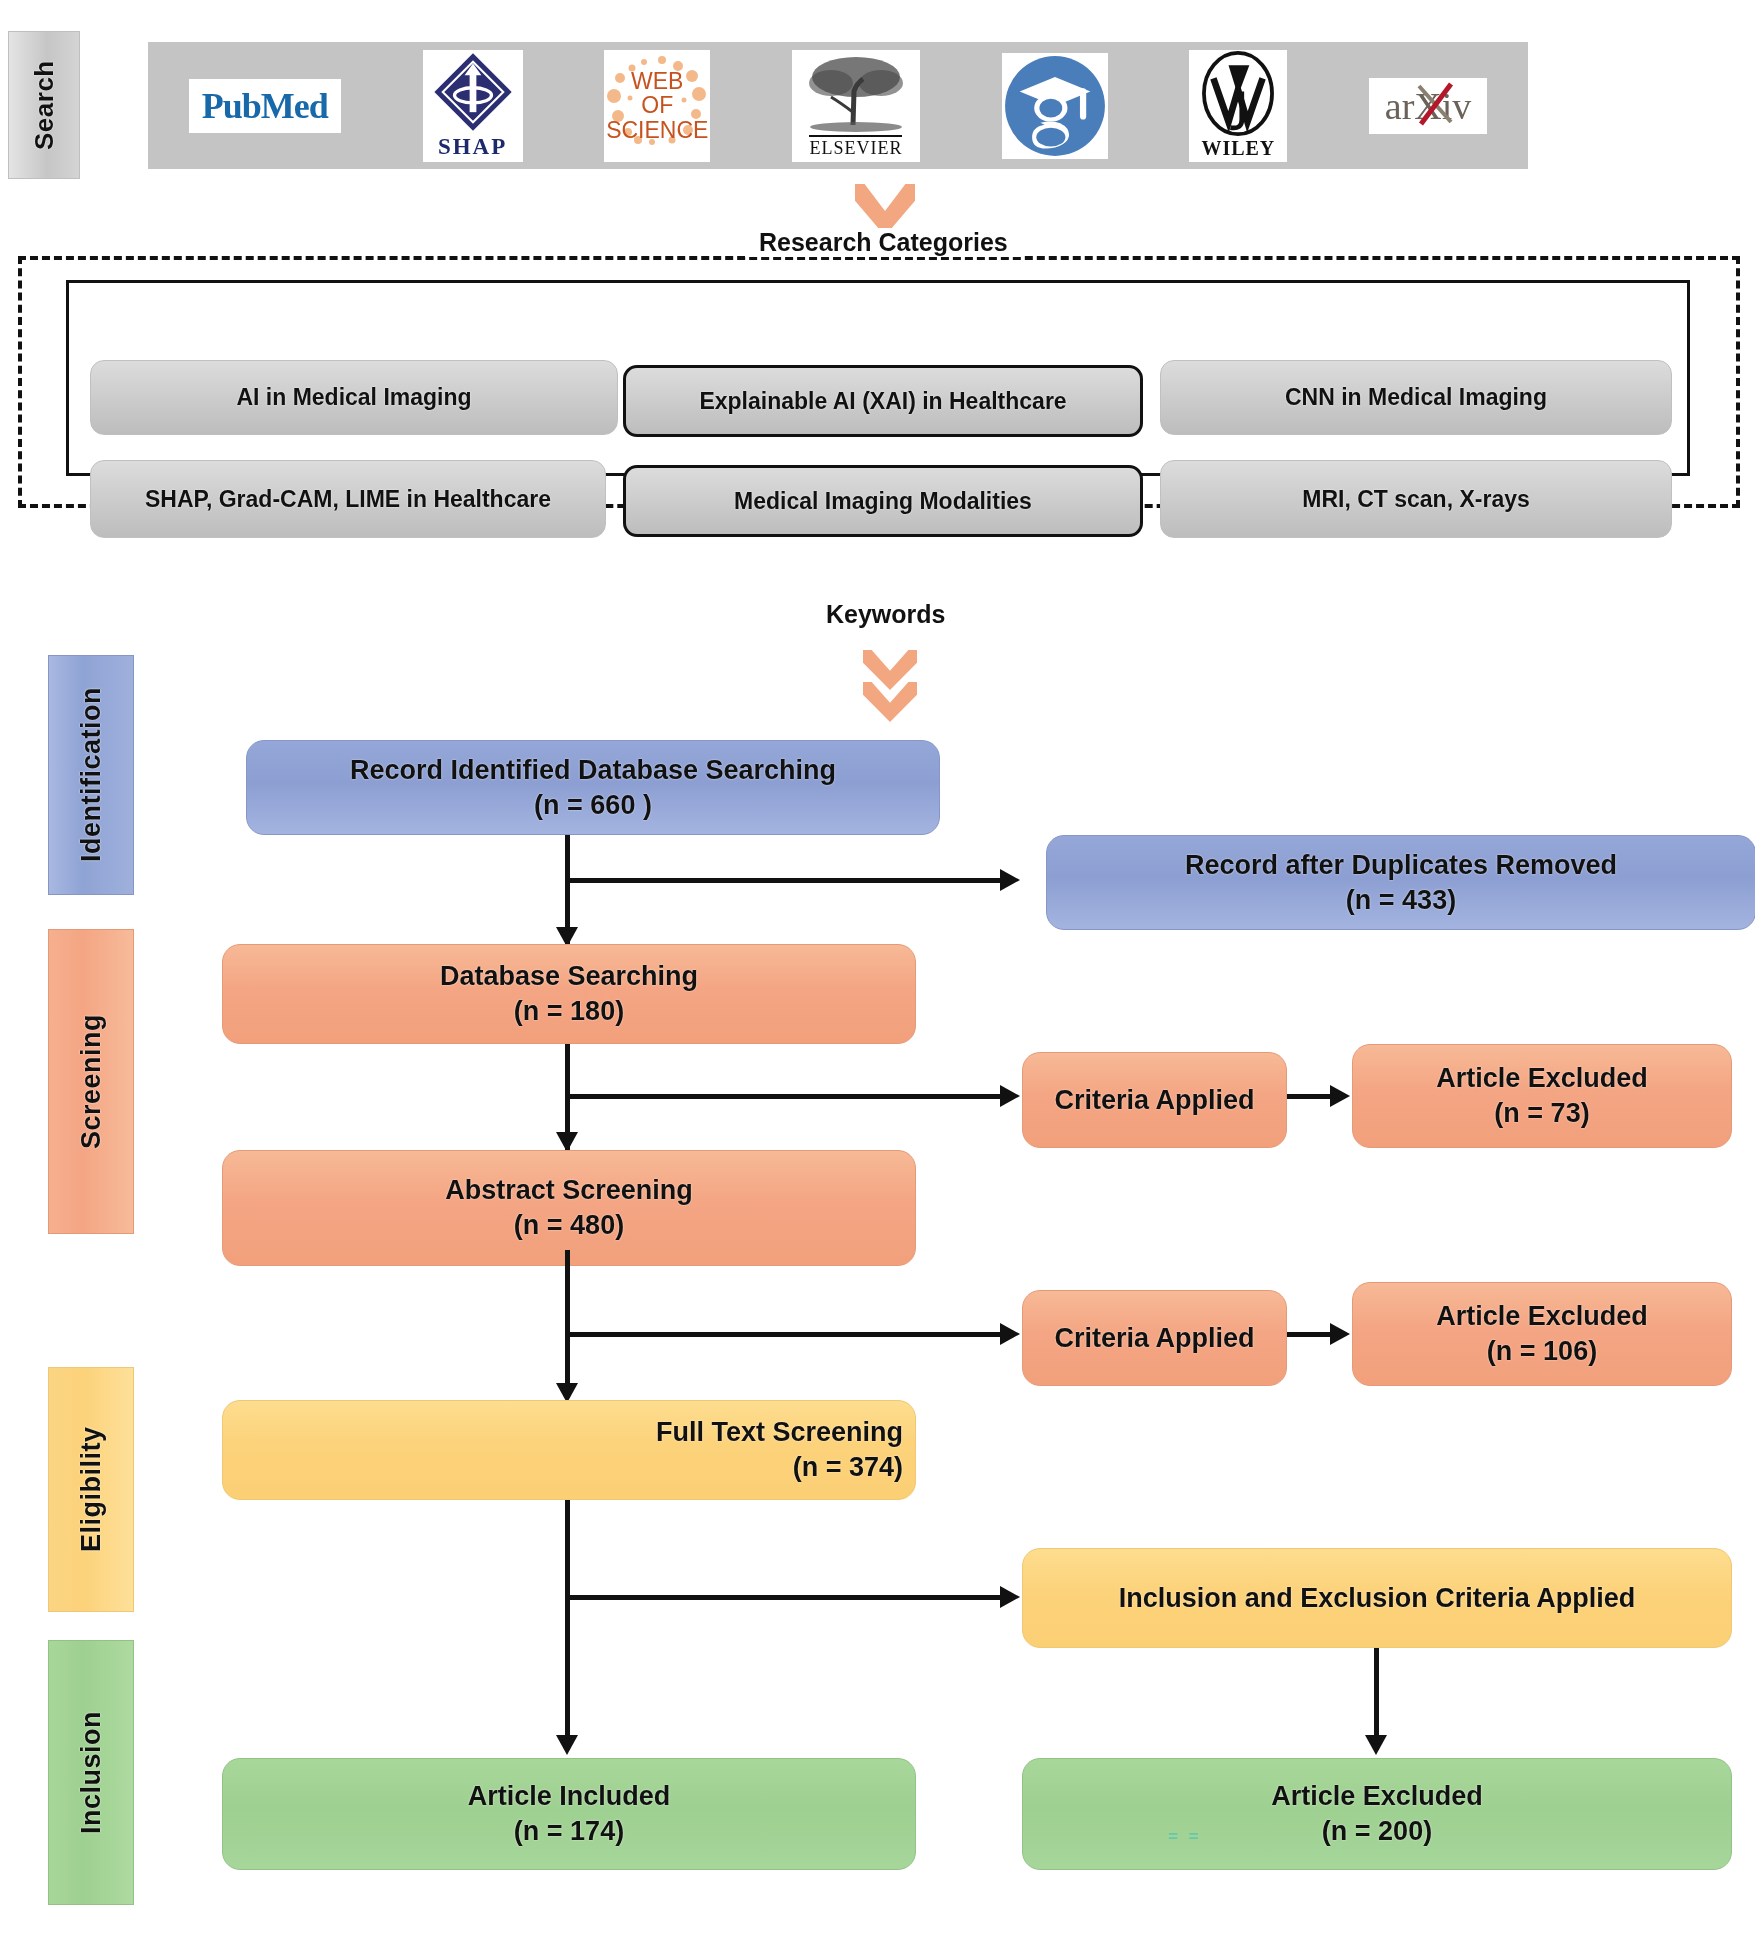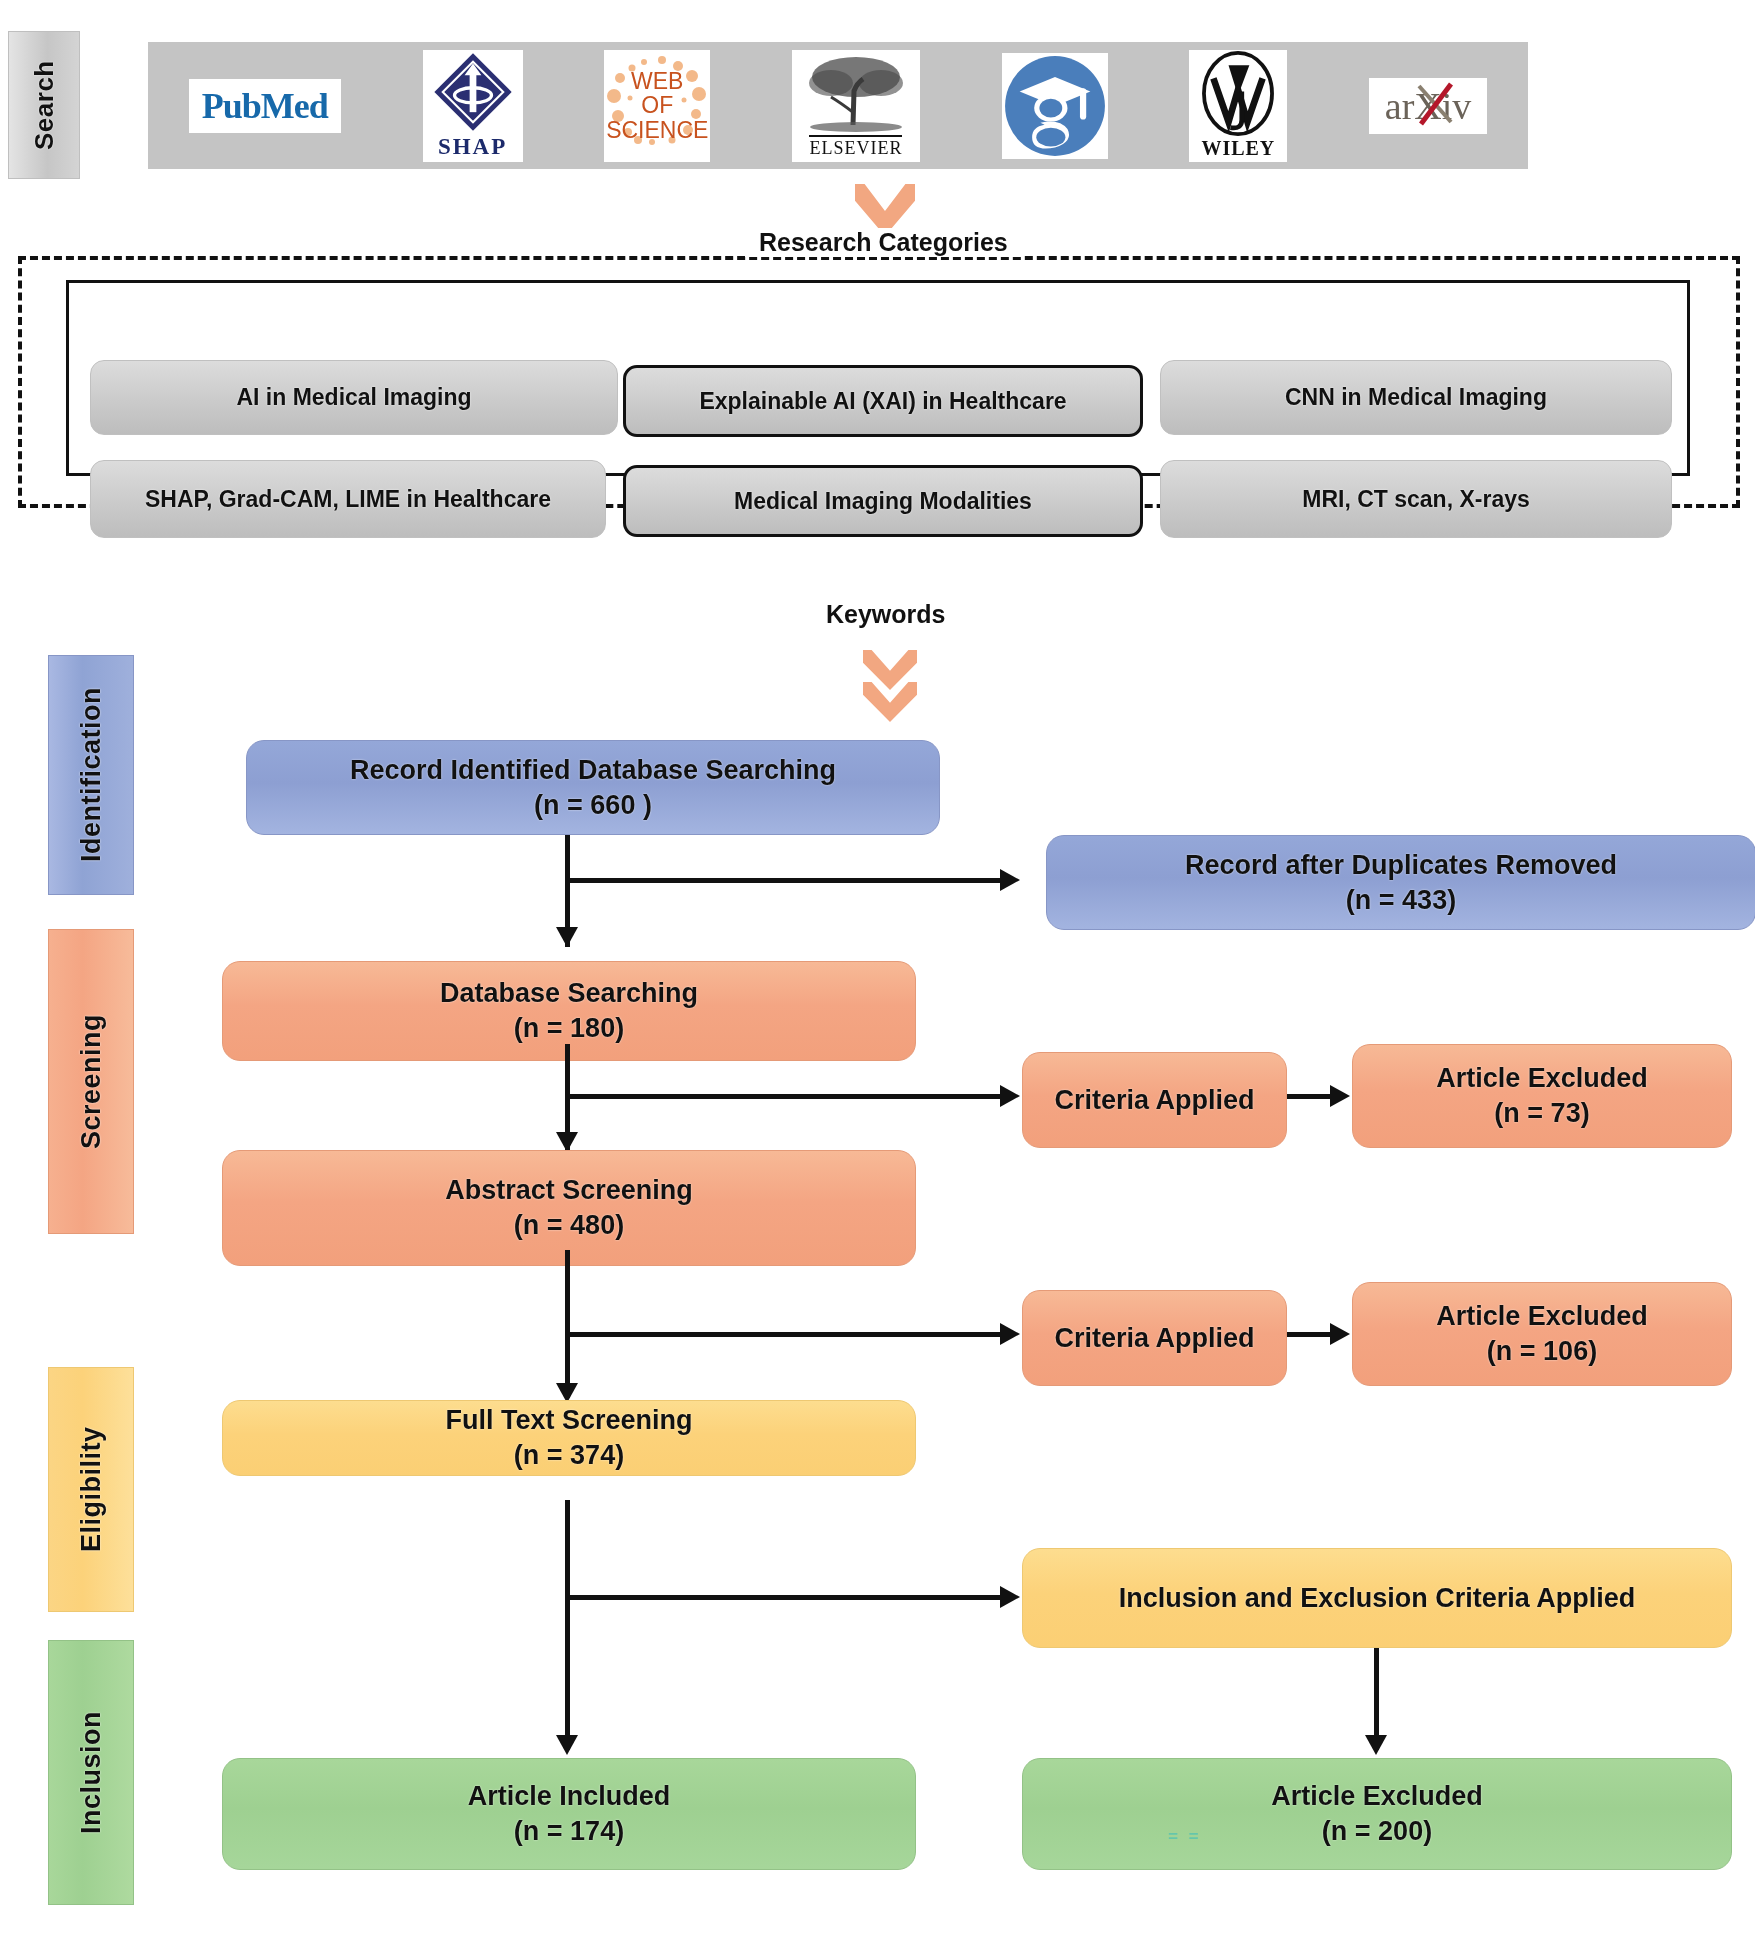--- a/index.html
+++ b/index.html
@@ -264,21 +264,21 @@
 <div class="fbox blue" style="left:1022px; top:835px; width:710px; height:95px;">
   <span>Record after Duplicates Removed</span>
   <span>(n = 433)</span>
 </div>
 
 <div class="line" style="left:565px; top:835px; width:5px; height:112px;"></div>
 <div class="line" style="left:565px; top:878px; width:438px; height:5px;"></div>
 <div class="arrow-right" style="left:1000px; top:869px;"></div>
 <div class="arrow-down" style="left:556px; top:927px;"></div>
 
-<div class="fbox orange" style="left:222px; top:944px; width:694px; height:100px;margin-top:17px;">
+<div class="fbox orange" style="left:222px; top:944px; width:694px; height:100px;">
   <span>Database Searching</span>
   <span>(n = 180)</span>
 </div>
 
 <div class="fbox orange" style="left:1022px; top:1052px; width:265px; height:96px;">
   <span>Criteria Applied</span>
 </div>
 <div class="fbox orange" style="left:1352px; top:1044px; width:380px; height:104px;">
   <span>Article Excluded</span>
   <span>(n = 73)</span>
@@ -304,21 +304,21 @@
   <span>(n = 106)</span>
 </div>
 
 <div class="line" style="left:565px; top:1250px; width:5px; height:148px;"></div>
 <div class="line" style="left:565px; top:1332px; width:438px; height:5px;"></div>
 <div class="arrow-right" style="left:1000px; top:1323px;"></div>
 <div class="line" style="left:1287px; top:1332px; width:46px; height:5px;"></div>
 <div class="arrow-right" style="left:1330px; top:1323px;"></div>
 <div class="arrow-down" style="left:556px; top:1383px;"></div>
 
-<div class="fbox yellow" style="left:222px; top:1400px; width:694px; height:76px;">
+<div class="fbox yellow" style="left:222px; top:1400px; width:694px; height:100px;align-items:flex-end;">
   <span>Full Text Screening</span>
   <span>(n = 374)</span>
 </div>
 
 <div class="fbox yellow" style="left:1022px; top:1548px; width:710px; height:100px;">
   <span>Inclusion and Exclusion Criteria Applied</span>
 </div>
 
 <div class="line" style="left:565px; top:1500px; width:5px; height:250px;"></div>
 <div class="line" style="left:565px; top:1595px; width:438px; height:5px;"></div>

